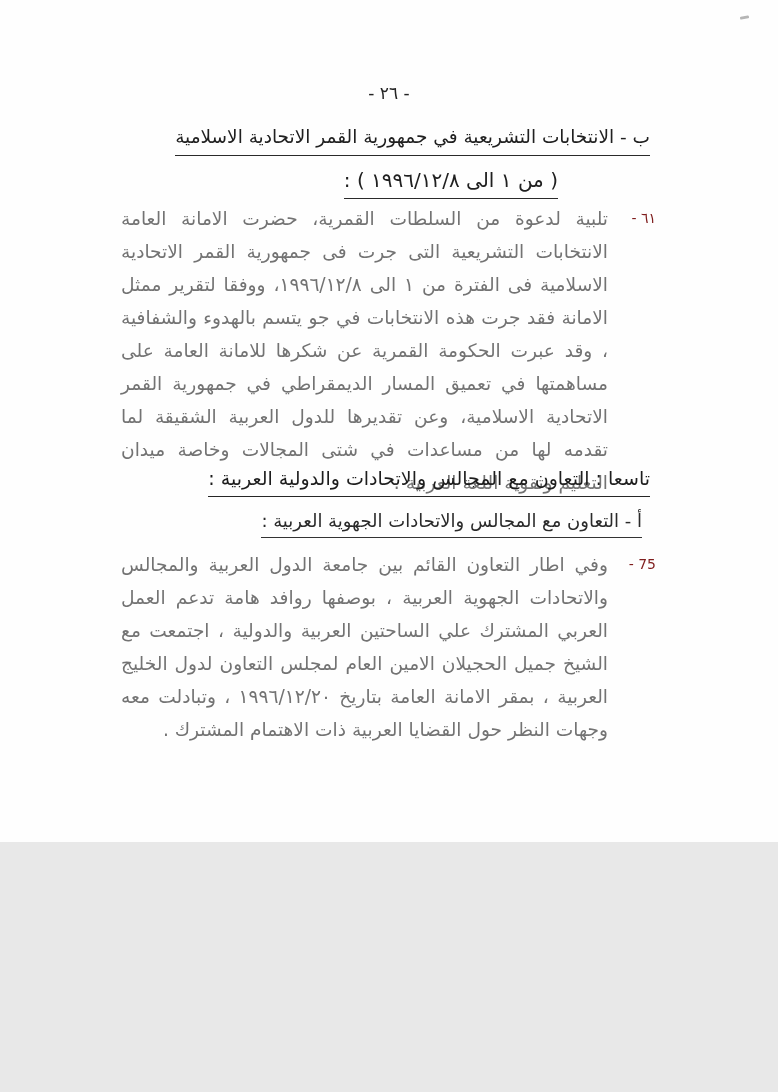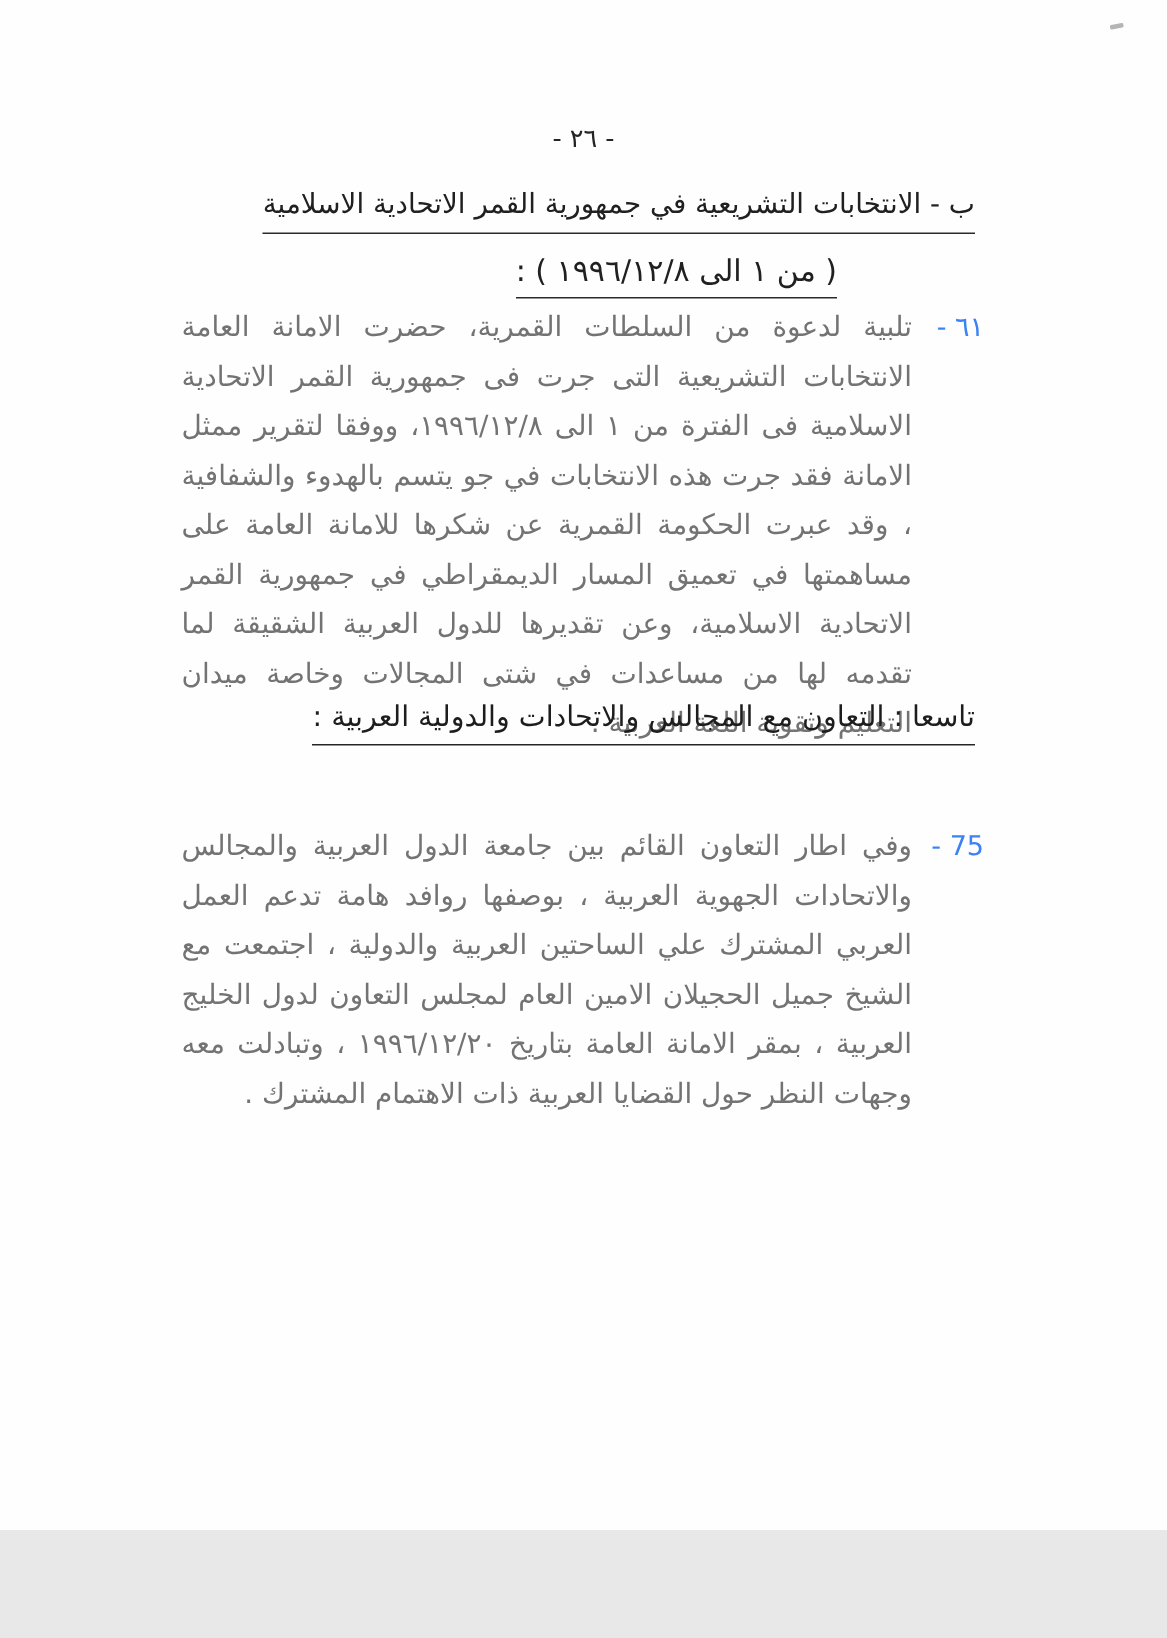--- a/index.html
+++ b/index.html
@@ -3,21 +3,21 @@
 <meta charset="utf-8">
 <style>
   html, body {
     margin: 0;
     padding: 0;
     background: #e8e8e8;
   }
   .page {
     position: relative;
     width: 778px;
-    height: 1020px;
+    height: 842px;
     margin: 0 auto;
     background: #fefefe;
     font-family: "DejaVu Sans", sans-serif;
     color: #1f1f1f;
     direction: rtl;
     overflow: hidden;
   }
   .page-number {
     position: absolute;
     top: 83px;
@@ -54,24 +54,24 @@
     position: absolute;
     display: flex;
     gap: 10px;
     align-items: flex-start;
     width: 535px;
   }
   .para-61 { top: 202px; right: 122px; }
   .para-62 { top: 548px; right: 122px; }
   .para-num {
     flex: 0 0 38px;
-    font-size: 18px;
+    font-size: 14px;
     line-height: 33px;
     white-space: nowrap;
-    color: #3b82f6;
+    color: #7f1d1d;
   }
   .para-text {
     flex: 1 1 auto;
     font-size: 18.6px;
     line-height: 33px;
     text-align: justify;
     color: #737373;
   }
   .heading-9 {
     position: absolute;
@@ -115,19 +115,20 @@
 
   <div class="heading date-range">( من ١ الى ١٩٩٦/١٢/٨ ) :</div>
 
   <div class="para para-61">
     <div class="para-num">٦١ -</div>
     <div class="para-text">تلبية لدعوة من السلطات القمرية، حضرت الامانة العامة الانتخابات التشريعية التى جرت فى جمهورية القمر الاتحادية الاسلامية فى الفترة من ١ الى ١٩٩٦/١٢/٨، ووفقا لتقرير ممثل الامانة فقد جرت هذه الانتخابات في جو يتسم بالهدوء والشفافية ، وقد عبرت الحكومة القمرية عن شكرها للامانة العامة على مساهمتها في تعميق المسار الديمقراطي في جمهورية القمر الاتحادية الاسلامية، وعن تقديرها للدول العربية الشقيقة لما تقدمه لها من مساعدات في شتى المجالات وخاصة ميدان التعليم وتقوية اللغة العربية .</div>
   </div>
 
   <div class="heading heading-9">تاسعا : التعاون مع المجالس والاتحادات والدولية العربية :</div>
 
+  <div class="heading subheading-a">أ - التعاون مع المجالس والاتحادات الجهوية العربية :</div>
 
   <div class="para para-62">
     <div class="para-num">75 -</div>
     <div class="para-text">وفي اطار التعاون القائم بين جامعة الدول العربية والمجالس والاتحادات الجهوية العربية ، بوصفها روافد هامة تدعم العمل العربي المشترك علي الساحتين العربية والدولية ، اجتمعت مع الشيخ جميل الحجيلان الامين العام لمجلس التعاون لدول الخليج العربية ، بمقر الامانة العامة بتاريخ ١٩٩٦/١٢/٢٠ ، وتبادلت معه وجهات النظر حول القضايا العربية ذات الاهتمام المشترك .</div>
   </div>
 
 </div>
 
 </body></html>

